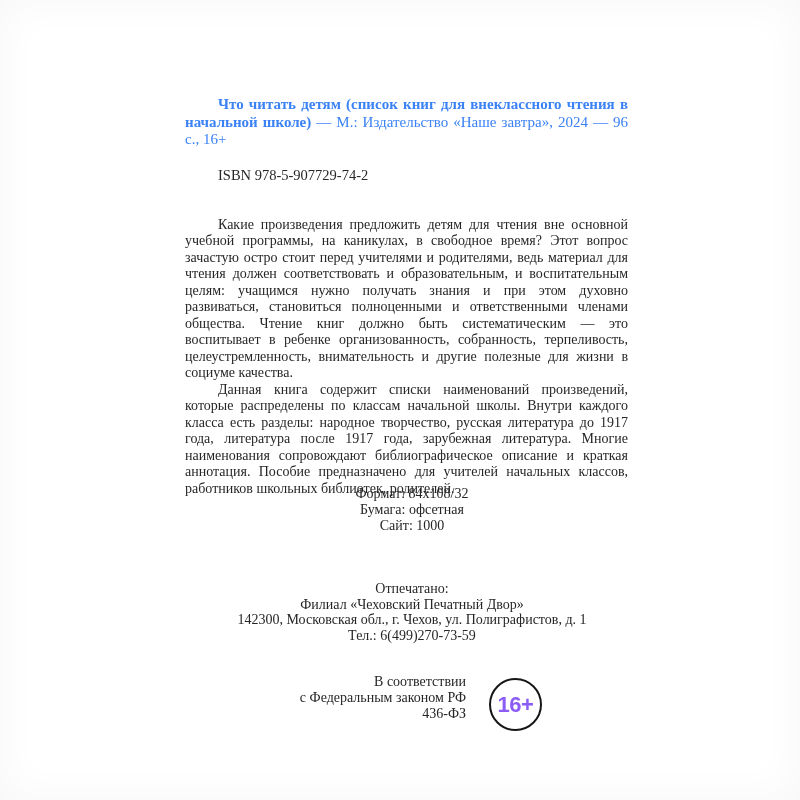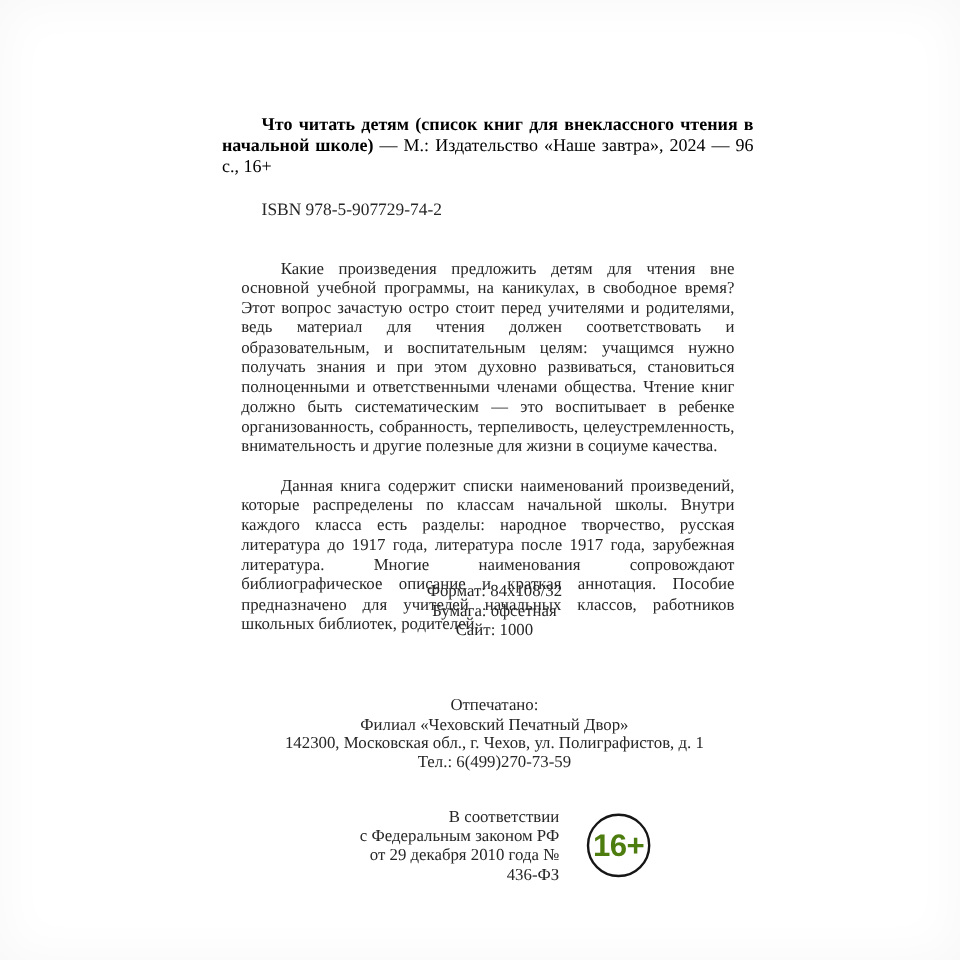--- a/index.html
+++ b/index.html
@@ -22,35 +22,35 @@
     left: 185px;
     top: 96px;
     width: 443px;
   }
   .bib {
     margin: 0;
     font-size: 15px;
     line-height: 17.5px;
     text-align: justify;
     text-indent: 33px;
-    color: #000000;
+    color: #3b82f6;
   }
   .bib .title-bold { font-weight: bold; }
   .isbn {
     margin: 18px 0 0 0;
     padding-left: 33px;
     font-size: 14.5px;
     line-height: 17px;
   }
   .body-para {
     font-size: 14px;
     line-height: 16.5px;
     text-align: justify;
     text-indent: 33px;
-    margin: 16px;
+    margin: 0;
   }
   .body-para.first { margin-top: 33px; }
   .center-block {
     position: absolute;
     left: 0;
     width: 800px;
     text-align: center;
     font-size: 14px;
     padding-left: 12px;
   }
@@ -79,22 +79,22 @@
     top: 4px;
     width: 49px;
     height: 49px;
     border: 2.5px solid #161616;
     border-radius: 50%;
     display: flex;
     align-items: center;
     justify-content: center;
     font-family: "Liberation Sans", sans-serif;
     font-weight: bold;
-    font-size: 26px;
-    color: #4d7c0f;
+    font-size: 22px;
+    color: #8b5cf6;
     background: #ffffff;
     letter-spacing: -0.5px;
   }
 </style>
 </head>
 <body>
 
 <div class="page">
 
   <div class="content">
@@ -117,19 +117,18 @@
     <div>Отпечатано:</div>
     <div>Филиал «Чеховский Печатный Двор»</div>
     <div>142300, Московская обл., г. Чехов, ул. Полиграфистов, д. 1</div>
     <div>Тел.: 6(499)270-73-59</div>
   </div>
 
   <div class="legal-row">
     <div class="legal-text">
       <div>В соответствии</div>
       <div>с Федеральным законом РФ</div>
-      <div>от 29 декабря 2010 года №</div>
       <div>436-ФЗ</div>
     </div>
     <div class="age-badge">16+</div>
   </div>
 
 </div>
 
 </body></html>

